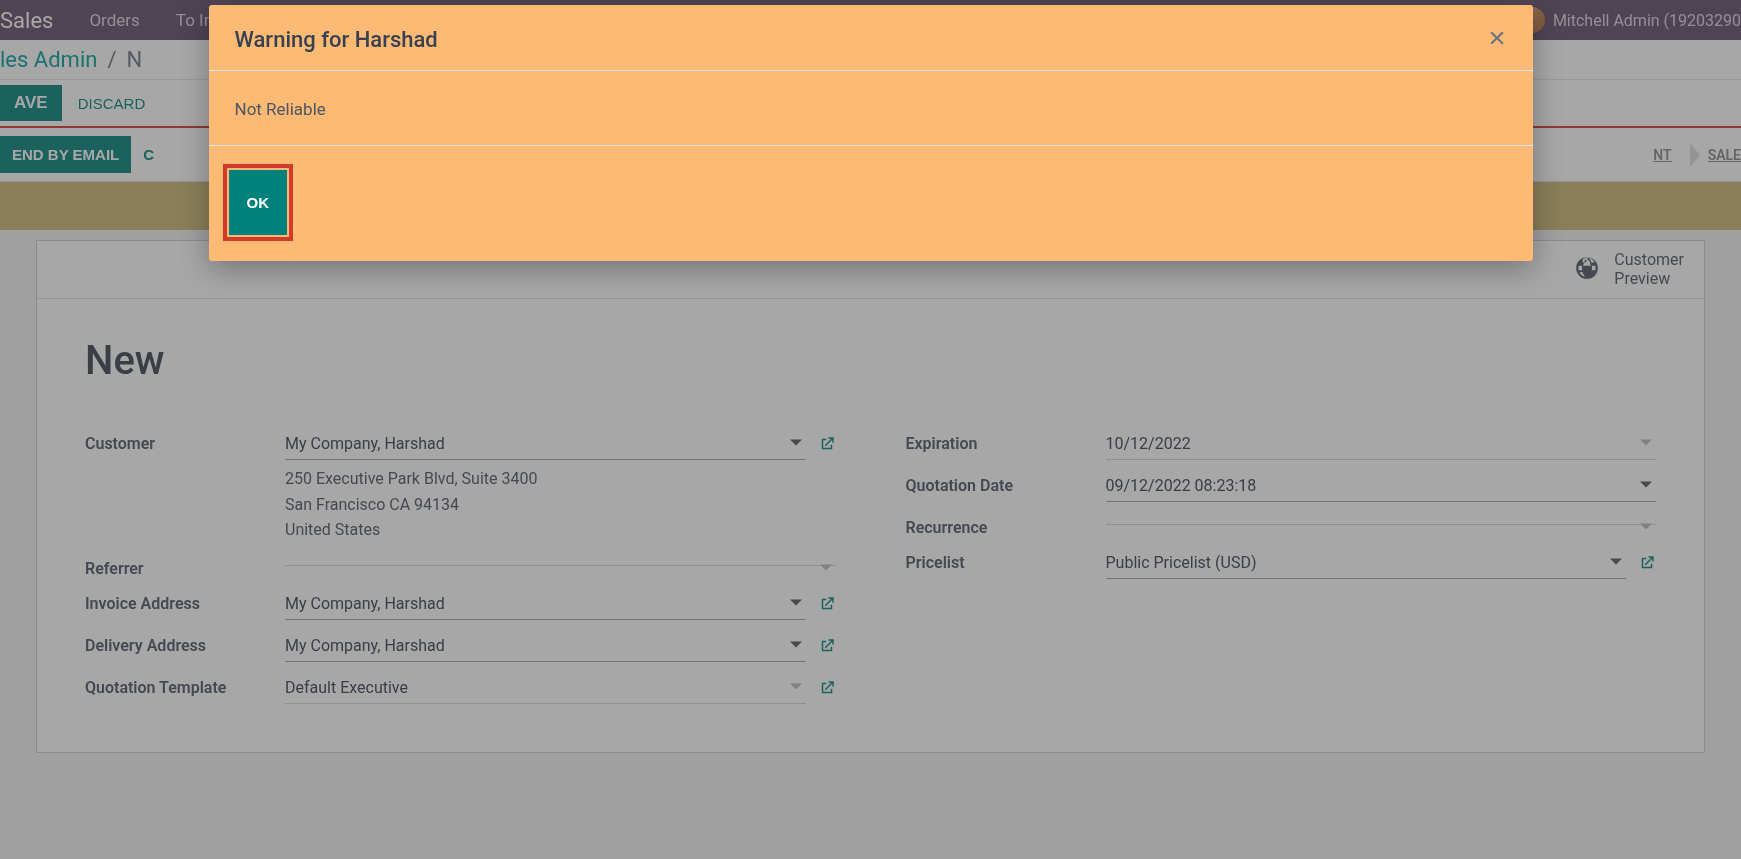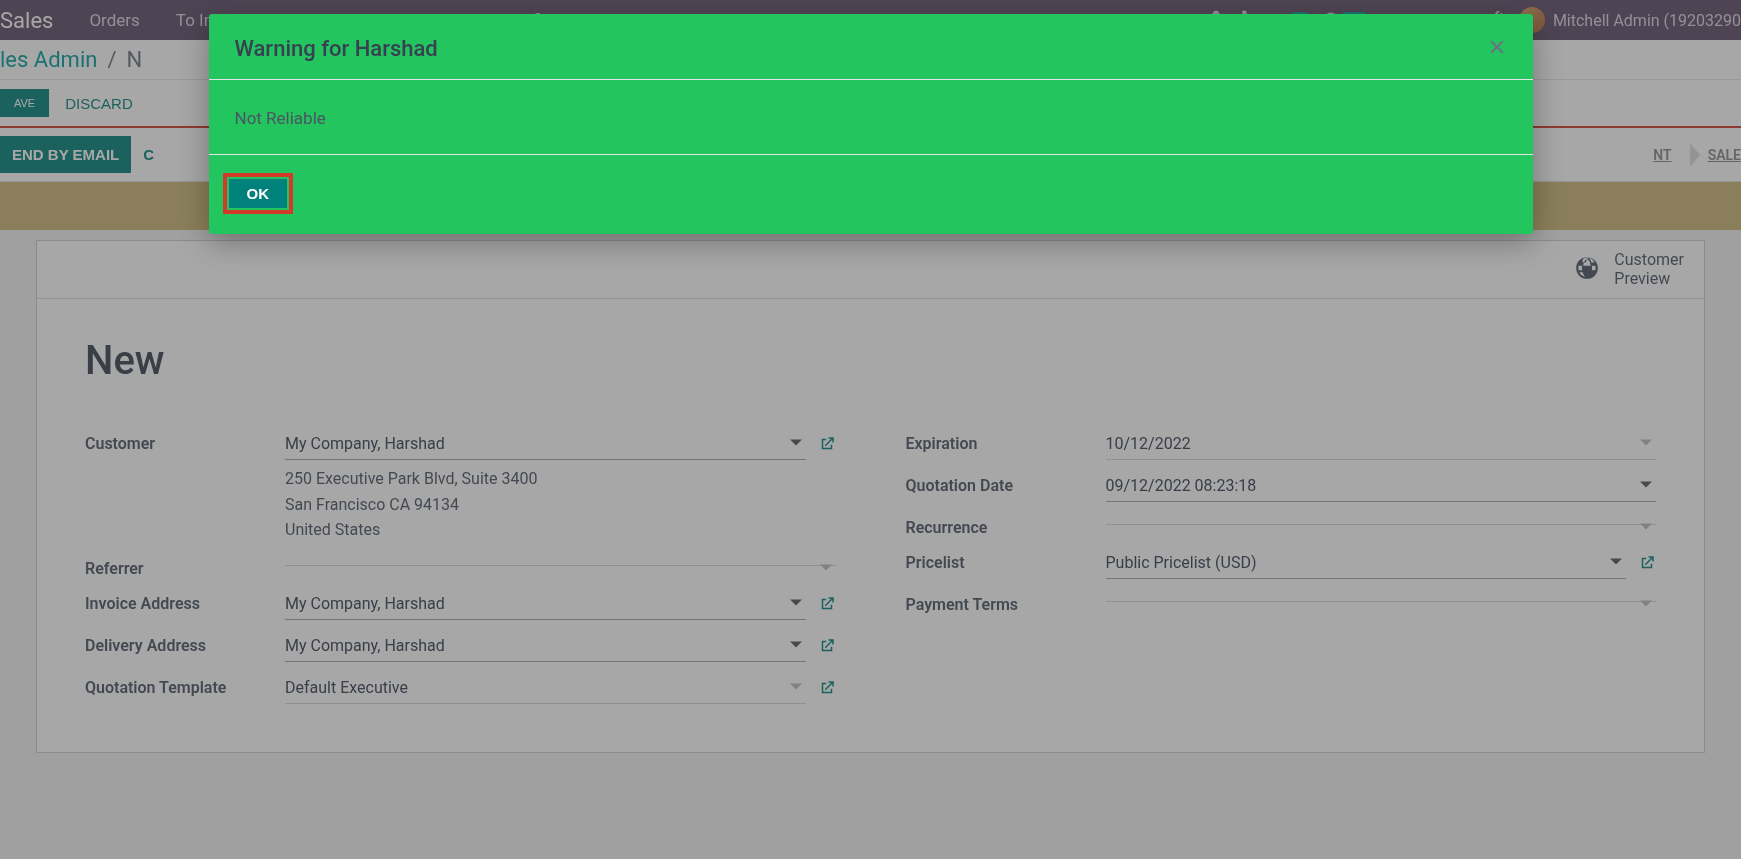--- a/index.html
+++ b/index.html
@@ -78,22 +78,22 @@
     display:flex;
     align-items:center;
     padding:0 0;
     border-bottom: 2px solid #d23a2a;
   }
   .btn-primary {
     background:#00817b;
     color:#fff;
     border:none;
     padding:8px 14px;
-    font-size:11px;
-    font-weight:400;
+    font-size:17px;
+    font-weight:700;
     cursor:pointer;
   }
   .btn-secondary {
     background:#fff;
     color:#00817b;
     border:none;
     padding:8px 16px;
     font-size:15px;
     font-weight:500;
     cursor:pointer;
@@ -191,23 +191,23 @@
 
   
   .overlay {
     position:absolute; inset:0;
     background:rgba(60,60,60,0.45);
     display:flex;
     justify-content:center;
     align-items:flex-start;
   }
   .modal {
-    margin-top:14px;
+    margin-top:5px;
     width:1324px;
-    background:#22c55e;
+    background:#fdba74;
     border-radius:3px;
     box-shadow:0 8px 30px rgba(0,0,0,0.3);
   }
   .modal-header {
     padding:22px 26px 18px 26px;
     border-bottom:1px solid #e5e5e5;
     display:flex; align-items:center; justify-content:space-between;
   }
   .modal-header h2 { font-size:22px; font-weight:500; color:#374151; }
   .modal-close { cursor:pointer; }
@@ -220,21 +220,21 @@
   }
   .modal-footer {
     padding:18px 14px 20px 14px;
   }
   .highlight-box {
     border:4px solid #d23a2a;
     display:inline-block;
     padding:2px;
   }
   .highlight-box .btn-primary {
-    padding:6px 18px;
+    padding:24px 18px;
     font-weight:700;
     font-size:15px;
   }
 </style>
 </head>
 <body>
 
 <div class="top-nav">
   <span class="brand">Sales</span>
   <span class="nav-item">Orders</span>
@@ -454,31 +454,20 @@
                     </svg></span>
               </div>
               <span class="ext-link">
                   <svg viewBox="0 0 24 24">
                     <path d="M14 3h7v7h-2V6.4L10.4 15 9 13.6 17.6 5H14V3zM5 5h6v2H7v10h10v-4h2v6H5V5z"></path>
                   </svg>
                 </span>
             </div>
           </div>
 
-          <div class="form-row">
-            <div class="lbl">Payment Terms</div>
-            <div class="val">
-              <div style="position:relative;">
-                <div class="field-under" style="border-bottom-color:#d1d5db;"></div>
-                <span class="caret"><svg viewBox="0 0 10 10" style="fill:#bbb;">
-                      <path d="M0 2l5 5 5-5z"></path>
-                    </svg></span>
-              </div>
-            </div>
-          </div>
         </div>
       </div>
     </div>
   </div>
 </div>
 
 <div class="overlay">
   <div class="modal">
     <div class="modal-header">
       <h2>Warning for Harshad</h2>

